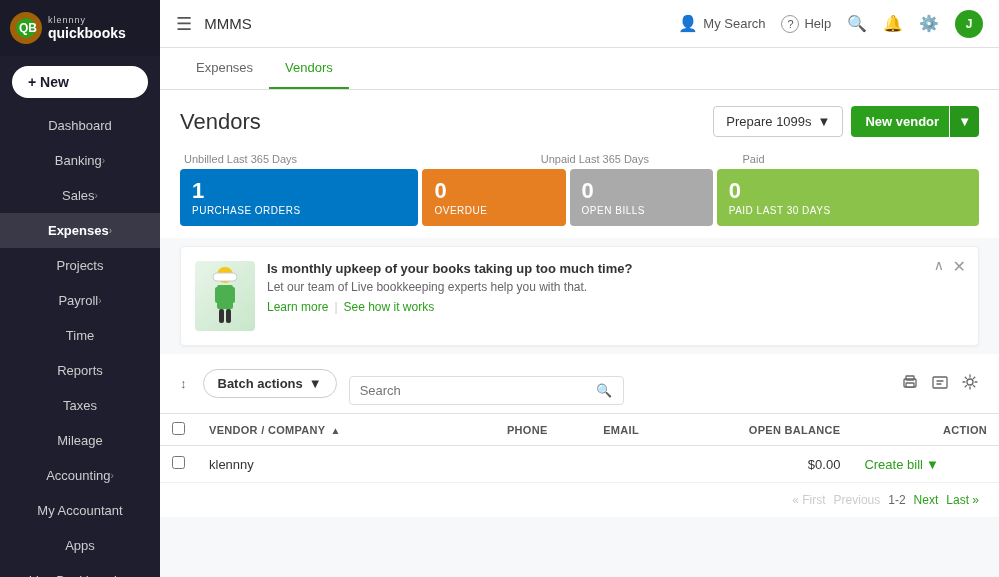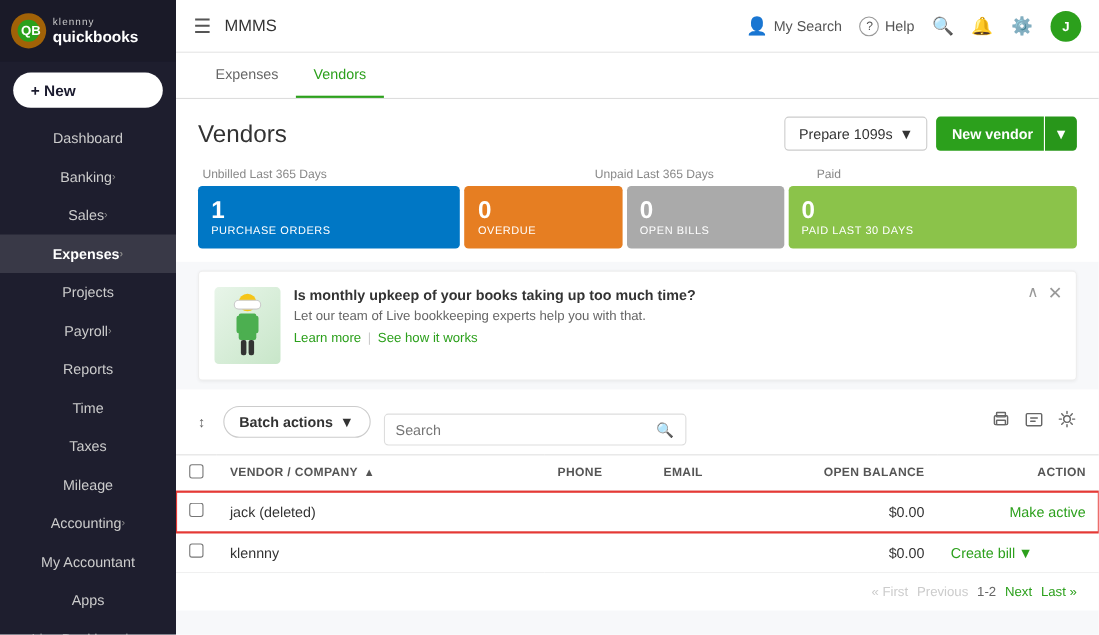--- a/index.html
+++ b/index.html
@@ -475,24 +475,24 @@
       <span class="chevron">›</span>
     </div>
     <div class="nav-item">
       <span>Projects</span>
     </div>
     <div class="nav-item">
       <span>Payroll</span>
       <span class="chevron">›</span>
     </div>
     <div class="nav-item">
+      <span>Time</span>
+    </div>
+    <div class="nav-item">
       <span>Reports</span>
-    </div>
-    <div class="nav-item">
-      <span>Time</span>
     </div>
     <div class="nav-item">
       <span>Taxes</span>
     </div>
     <div class="nav-item">
       <span>Mileage</span>
     </div>
     <div class="nav-item">
       <span>Accounting</span>
       <span class="chevron">›</span>
@@ -659,32 +659,20 @@
             <span>VENDOR / COMPANY</span>
             <span class="sort-indicator">▲</span>
           </th>
           <th>PHONE</th>
           <th>EMAIL</th>
           <th class="right">OPEN BALANCE</th>
           <th class="right">ACTION</th>
         </tr>
       </thead>
       <tbody>
-        <tr class="highlighted">
-          <td class="checkbox-cell">
-            <input type="checkbox" style="">
-          </td>
-          <td>jack (deleted)</td>
-          <td></td>
-          <td></td>
-          <td class="right">$0.00</td>
-          <td class="right">
-            <a class="make-active-link">Make active</a>
-          </td>
-        </tr>
         <tr>
           <td class="checkbox-cell">
             <input type="checkbox" style="">
           </td>
           <td>klennny</td>
           <td></td>
           <td></td>
           <td class="right">$0.00</td>
           <td class="right">
             <span class="create-bill-link">

